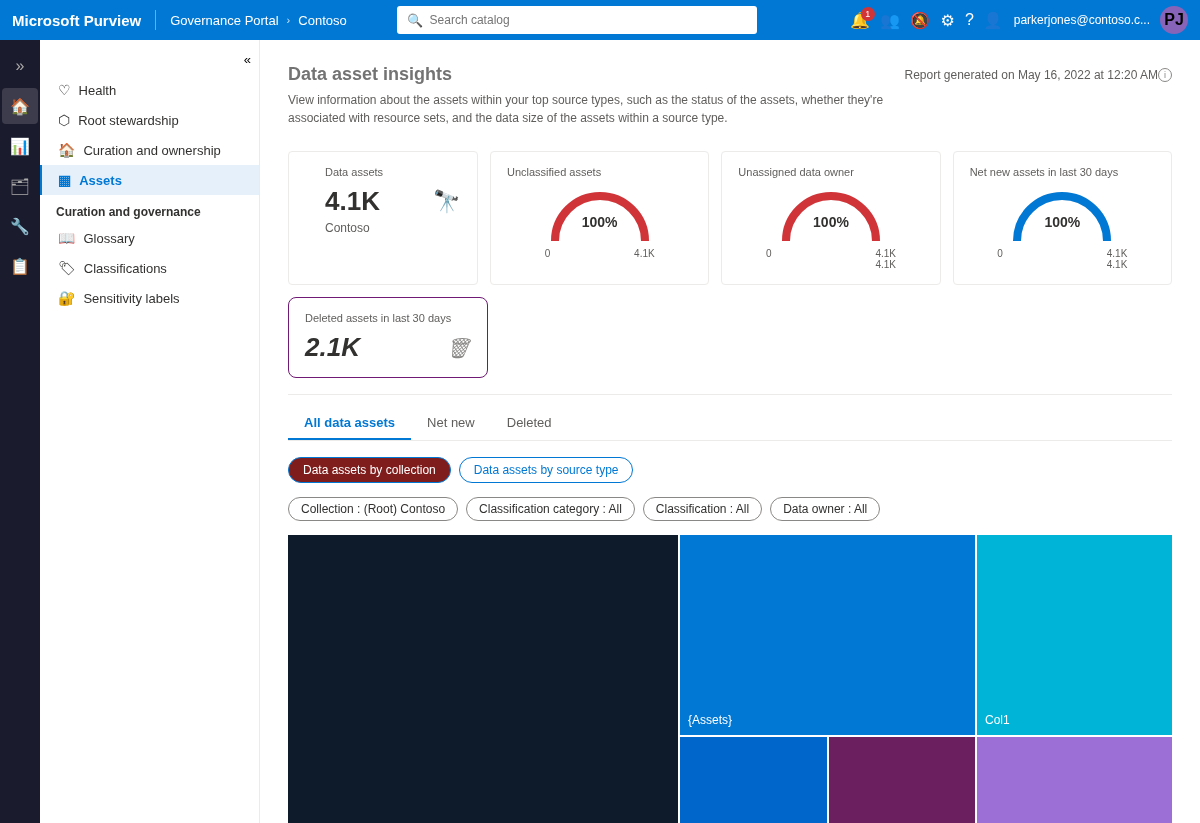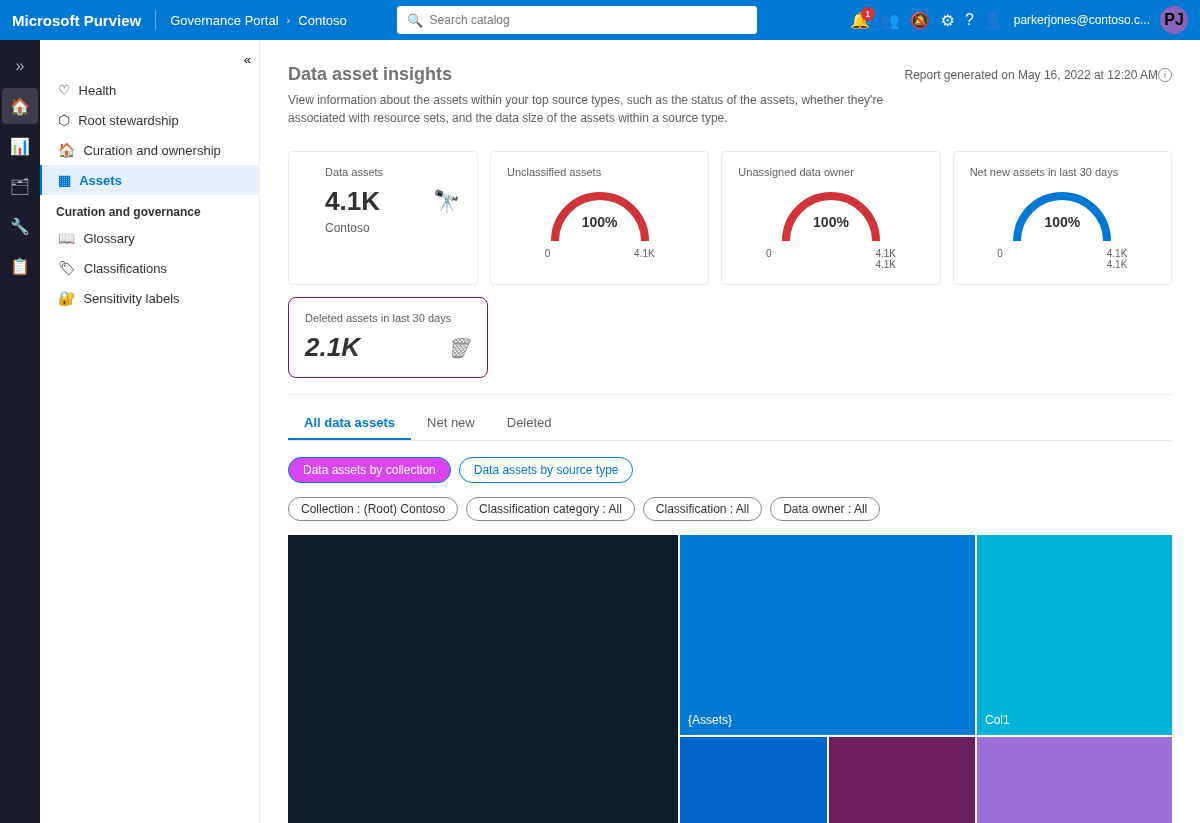--- a/index.html
+++ b/index.html
@@ -274,21 +274,21 @@
     .toggle-btn {
       padding: 5px 14px;
       border-radius: 20px;
       border: 1.5px solid #0078d4;
       font-size: 12px;
       cursor: pointer;
       background: white;
       color: #0078d4;
     }
     .toggle-btn.active {
-      background: #d946ef;
+      background: #7f1d1d;
       color: white;
     }
 
     
     .filters-row {
       display: flex;
       gap: 8px;
       margin-bottom: 14px;
       flex-wrap: wrap;
     }

